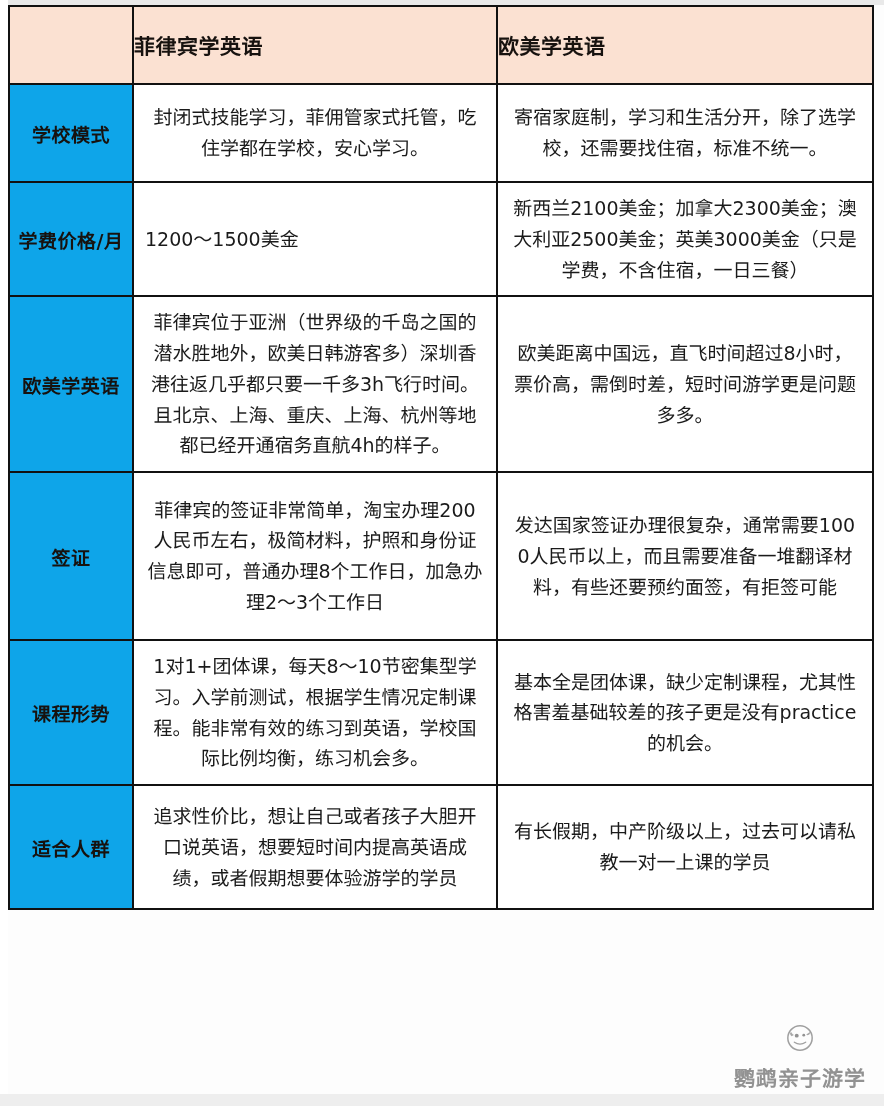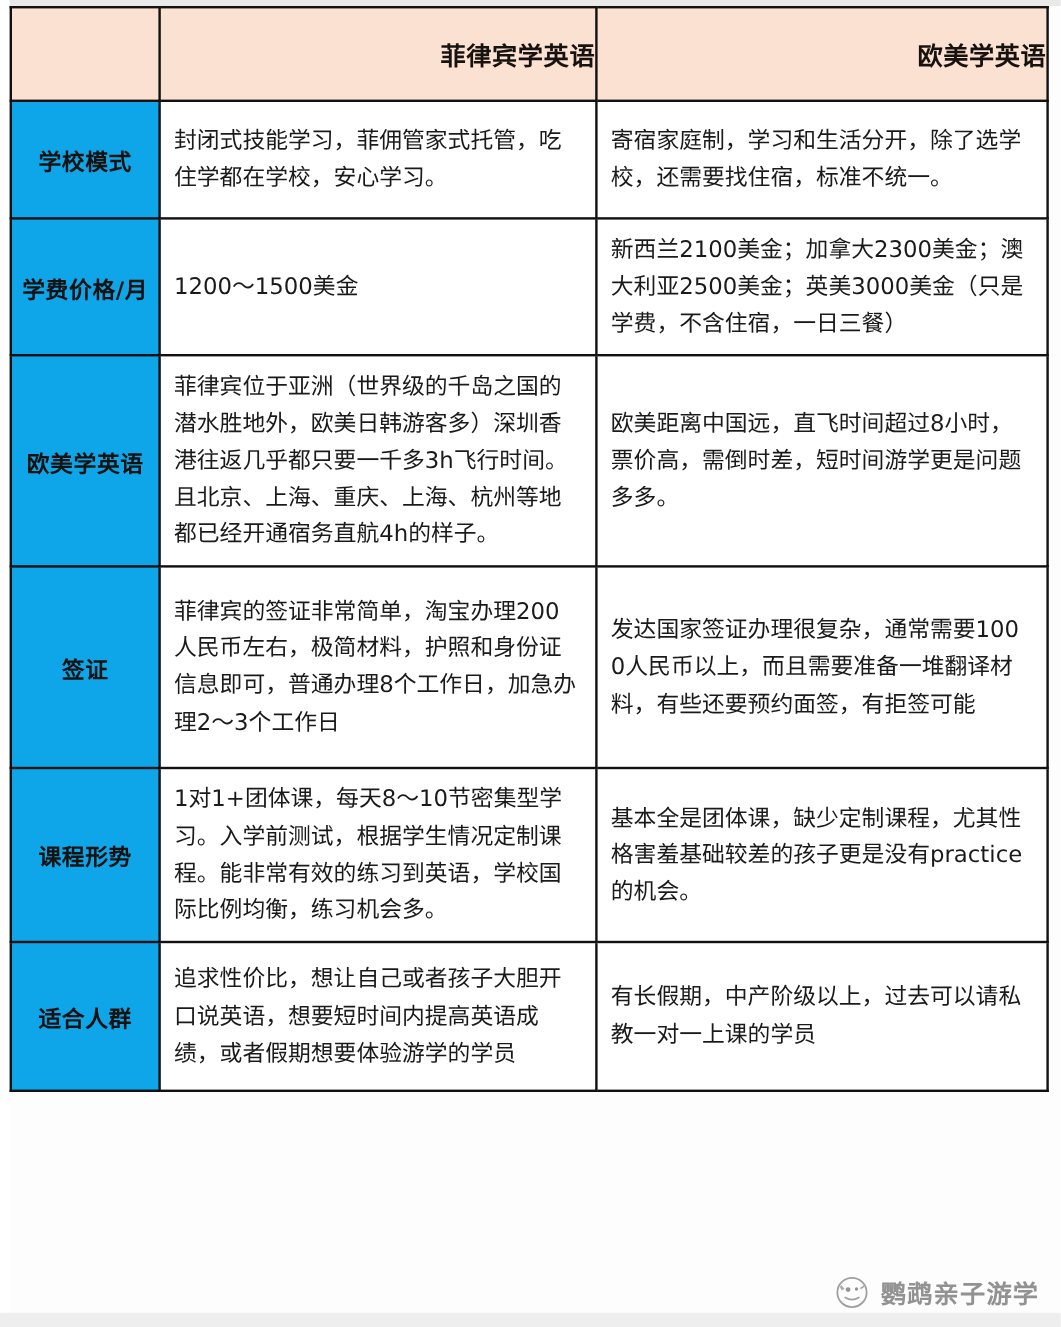--- a/index.html
+++ b/index.html
@@ -72,21 +72,21 @@
   
   tr.head-row th {
     background: #fbe1d2;
     height: 76px;
   }
   th.head-blank {
     background: #fbe1d2;
   }
   .head-text {
     display: block;
-    text-align: right;
+    text-align: left;
     font-size: 21px;
     font-weight: 700;
     color: #17120f;
     letter-spacing: 0.5px;
   }
 
   
   td.label-cell {
     background: #0ea5e9;
     text-align: center;
@@ -104,21 +104,21 @@
   
   td.body-cell {
     background: #ffffff;
   }
   .body-text {
     display: block;
     font-size: 19px;
     line-height: 1.62;
     color: #1a1a1a;
     padding: 10px 11px;
-    text-align: left;
+    text-align: center;
     word-break: break-all;
   }
   .body-text.centered {
     text-align: left;
   }
 
   
   tr.r-school  td { height: 96px; }
   tr.r-tuition td { height: 96px; margin-left: 32px; }
   tr.r-geo     td { height: 170px; }
@@ -131,20 +131,21 @@
   
   .watermark {
     position: absolute;
     right: 18px;
     bottom: 14px;
     display: flex;
     align-items: center;
     gap: 9px;
     opacity: 0.72;
     pointer-events: none;
+    flex-direction: column;
   }
   .watermark .wm-logo {
     width: 30px;
     height: 30px;
     flex: 0 0 auto;
   }
   .watermark .wm-text {
     font-size: 21px;
     font-weight: 600;
     color: #6a6a6a;

